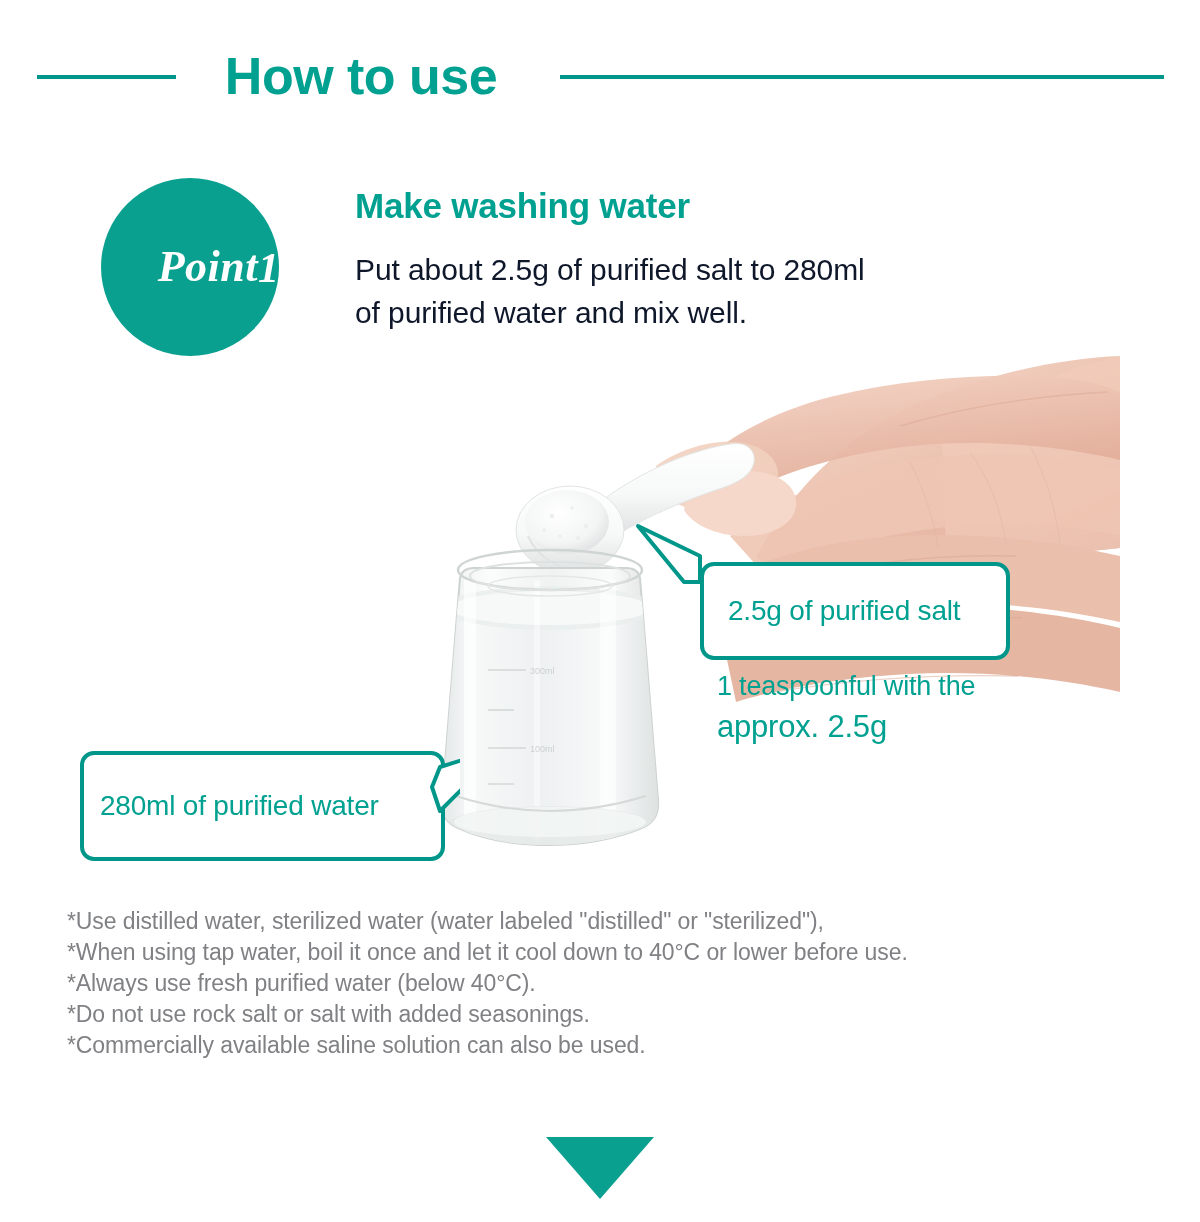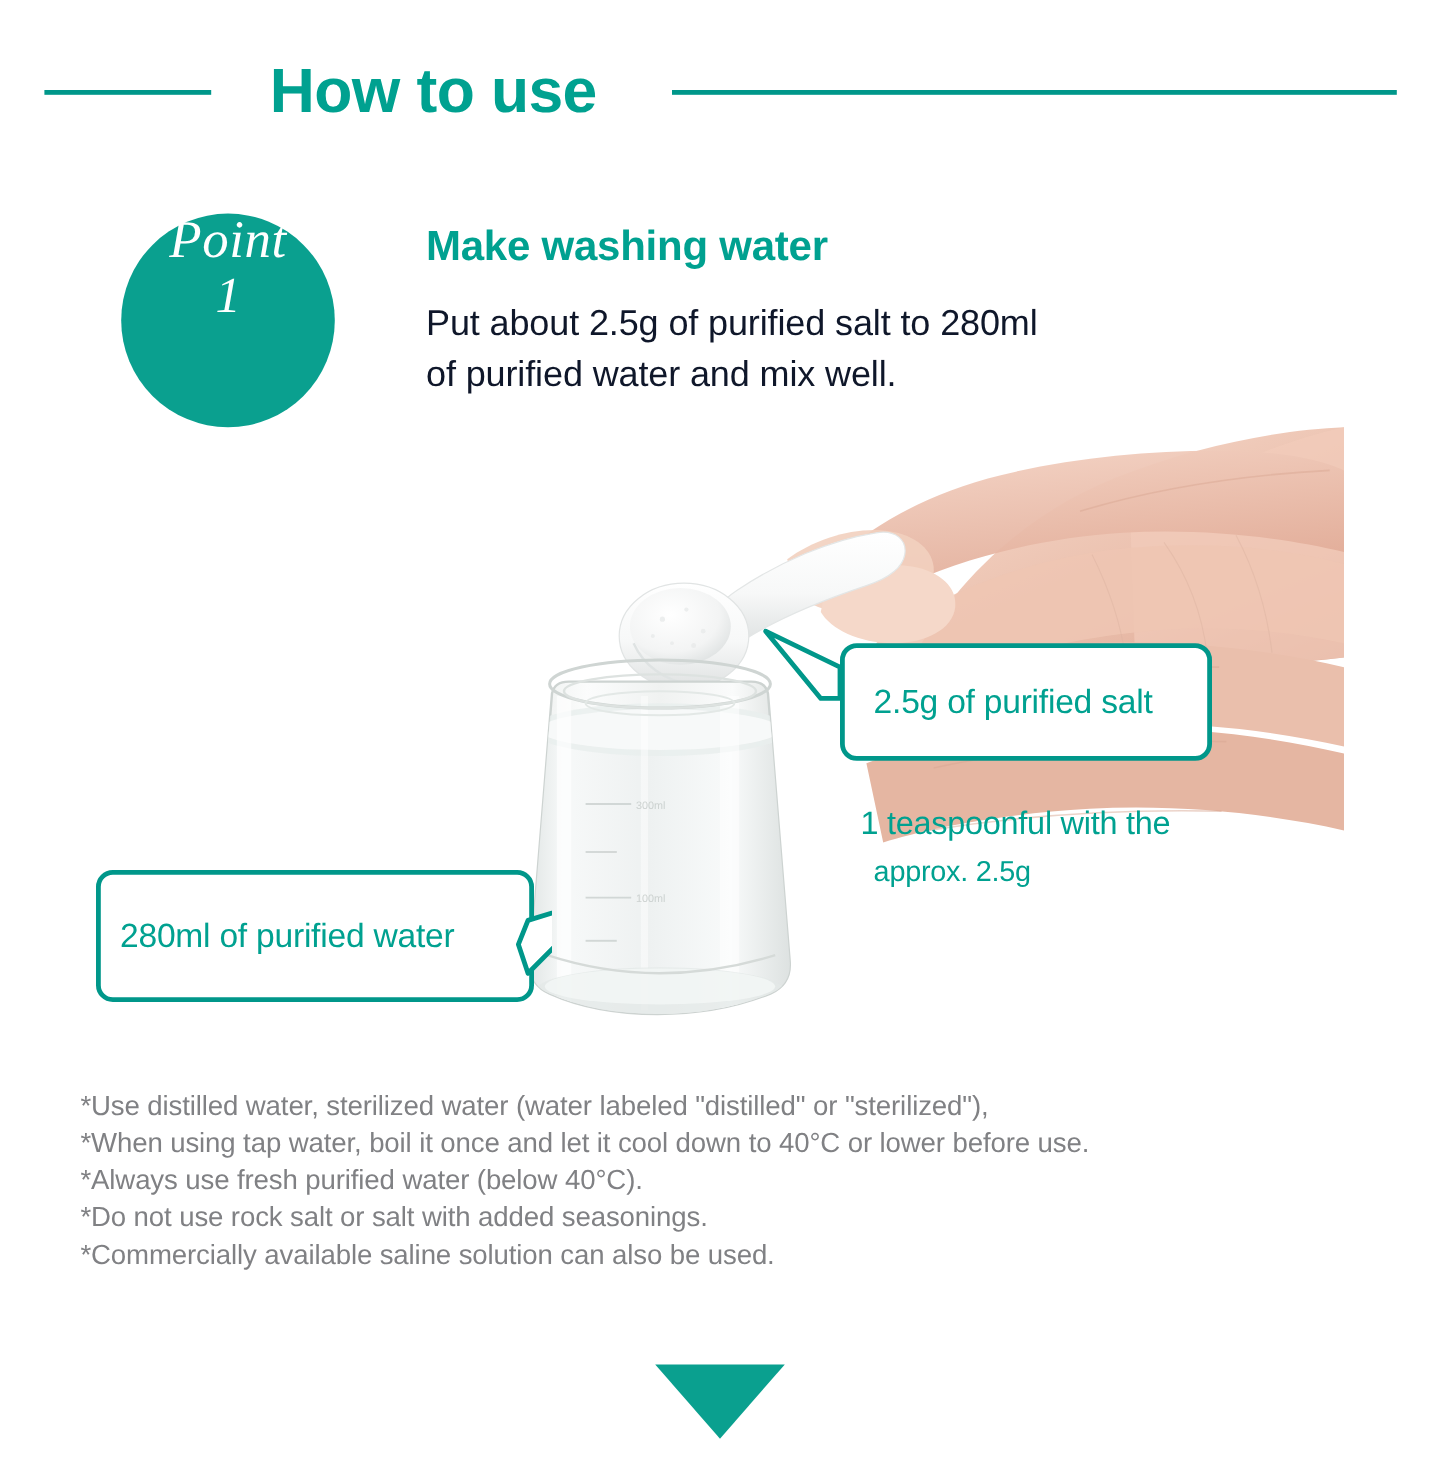--- a/index.html
+++ b/index.html
@@ -49,25 +49,26 @@
   .point-badge {
     position: absolute;
     left: 101px;
     top: 178px;
     width: 178px;
     height: 178px;
     border-radius: 50%;
     background: #0AA08F;
     color: #ffffff;
     display: flex;
-    flex-direction: column;
+    flex-direction: row;
     align-items: center;
-    justify-content: flex-start;
+    justify-content: flex-end;
     font-family: "Liberation Serif", serif;
     font-style: italic;
+    font-weight: bold;
   }
   .point-badge .pb-word {
     font-size: 44px;
     line-height: 44px;
     letter-spacing: 0.5px;
   }
   .point-badge .pb-num {
     font-size: 42px;
     line-height: 46px;
     margin-top: 2px;
@@ -109,20 +110,21 @@
     position: absolute;
   }
   .callout .box {
     position: absolute;
     border: 4px solid #00978A;
     border-radius: 14px;
     background: #ffffff;
     box-sizing: border-box;
     display: flex;
     align-items: center;
+    margin-top: 26px;
   }
   .callout .box span {
     color: #00A190;
     font-size: 28px;
     letter-spacing: -0.2px;
     white-space: nowrap;
   }
   .callout .tail { position: absolute; }
 
   #callout-salt { left: 630px; top: 522px; width: 380px; height: 112px; }
@@ -139,25 +141,24 @@
     width: 440px;
     color: #00A190;
   }
   .spoon-note .ln1,
   .spoon-note .ln2 {
     font-size: 27px;
     line-height: 36px;
     letter-spacing: -0.2px;
   }
   .spoon-note .ln3 {
-    font-size: 24px;
+    font-size: 31px;
     line-height: 42px;
     margin-top: 2px;
     letter-spacing: -0.2px;
-    margin-left: 11px;
   }
 
   
   .footnotes {
     position: absolute;
     left: 36px;
     top: 906px;
     width: 1140px;
     color: #808184;
     font-size: 23px;

